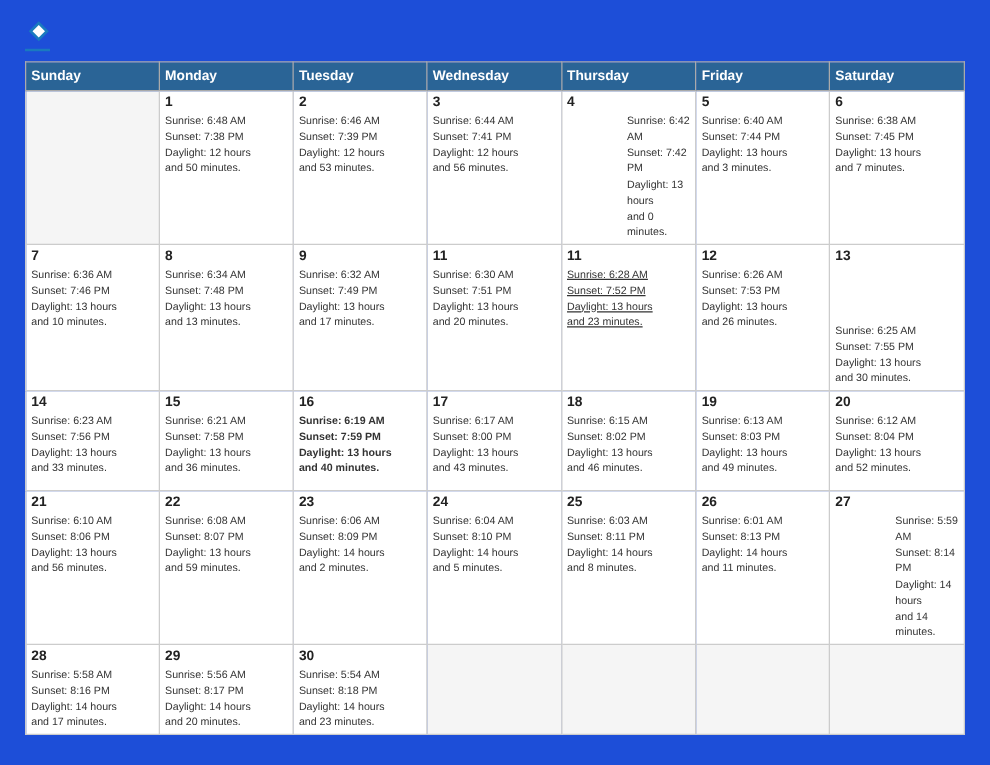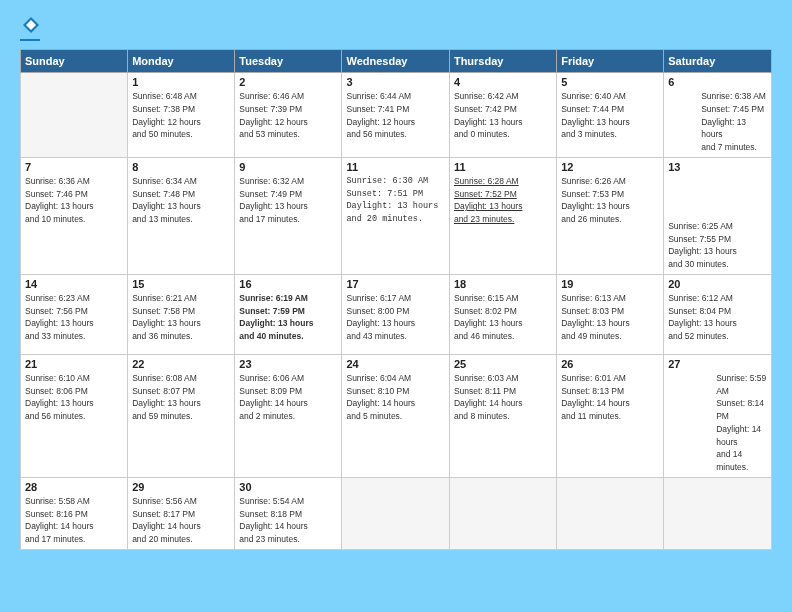--- a/index.html
+++ b/index.html
@@ -7,21 +7,21 @@
       font-family: Arial, sans-serif;
       background: #fff;
       width: 792px;
       height: 612px;
       overflow: hidden;
     }
     .page {
       width: 792px;
       height: 612px;
       padding: 18px 20px 10px 20px;
-      background: #7dd3fc;
+      background: #1d4ed8;
     }
     .header {
       display: flex;
       justify-content: space-between;
       align-items: flex-start;
       margin-bottom: 8px;
     }
     .logo {
       display: flex;
       flex-direction: column;
@@ -159,35 +159,35 @@
           </td>
           <td>
             <div class="day-num">3</div>
             <div class="day-info" style="white-space: pre-line;">Sunrise: 6:44 AM
 Sunset: 7:41 PM
 Daylight: 12 hours
 and 56 minutes.</div>
           </td>
           <td>
             <div class="day-num">4</div>
-            <div class="day-info" style="white-space: pre-line;">Sunrise: 6:42 AM
+            <div class="day-info" style="white-space: pre-line; margin-left: 48px;">Sunrise: 6:42 AM
 Sunset: 7:42 PM
 Daylight: 13 hours
 and 0 minutes.</div>
           </td>
           <td>
             <div class="day-num">5</div>
             <div class="day-info" style="white-space: pre-line;">Sunrise: 6:40 AM
 Sunset: 7:44 PM
 Daylight: 13 hours
 and 3 minutes.</div>
           </td>
           <td>
             <div class="day-num">6</div>
-            <div class="day-info" style="white-space: pre-line; margin-left: 33px;">Sunrise: 6:38 AM
+            <div class="day-info" style="white-space: pre-line;">Sunrise: 6:38 AM
 Sunset: 7:45 PM
 Daylight: 13 hours
 and 7 minutes.</div>
           </td>
         </tr>
         <tr>
           <td>
             <div class="day-num">7</div>
             <div class="day-info" style="white-space: pre-line;">Sunrise: 6:36 AM
 Sunset: 7:46 PM
@@ -203,21 +203,21 @@
           </td>
           <td>
             <div class="day-num">9</div>
             <div class="day-info" style="white-space: pre-line;">Sunrise: 6:32 AM
 Sunset: 7:49 PM
 Daylight: 13 hours
 and 17 minutes.</div>
           </td>
           <td>
             <div class="day-num">11</div>
-            <div class="day-info" style="white-space: pre-line; font-family: Liberation Mono, monospace;">Sunrise: 6:30 AM
+            <div class="day-info" style="white-space: pre-line;">Sunrise: 6:30 AM
 Sunset: 7:51 PM
 Daylight: 13 hours
 and 20 minutes.</div>
           </td>
           <td>
             <div class="day-num">11</div>
             <div class="day-info" style="white-space: pre-line; text-decoration: underline;">Sunrise: 6:28 AM
 Sunset: 7:52 PM
 Daylight: 13 hours
 and 23 minutes.</div>

